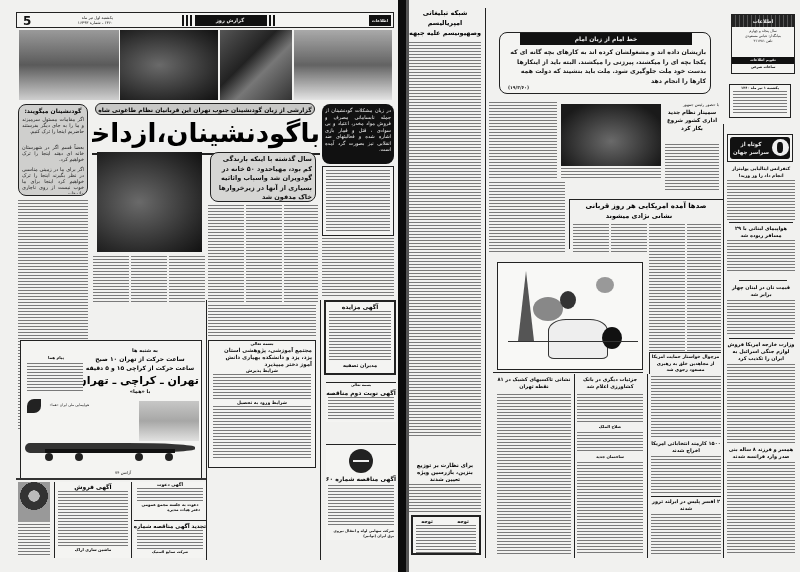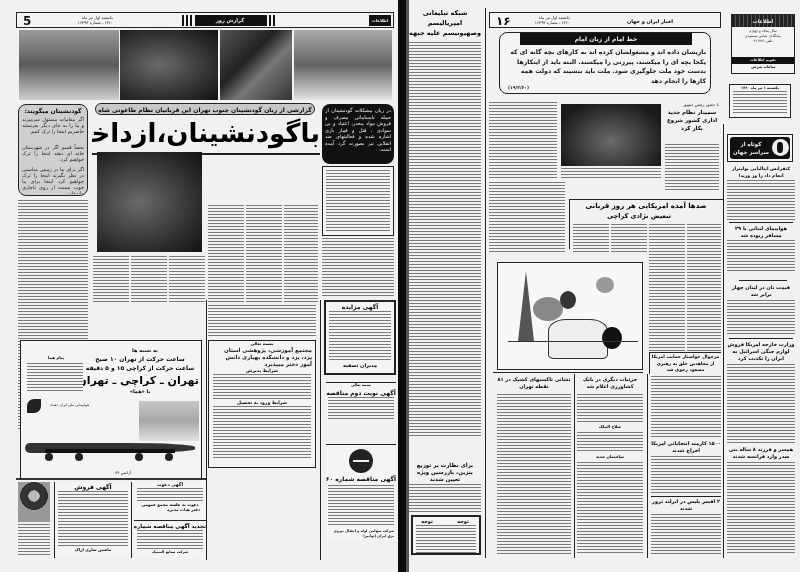--- a/index.html
+++ b/index.html
@@ -62,20 +62,23 @@
   <div class="abs dark rounded" style="left:322px;top:104px;width:72px;height:60px;padding:3px">
     <div class="txt" style="color:#eee;font-size:5px;line-height:6.5px;height:54px">در زیان مشکلات گودنشینان از جمله نابسامانی مصرف و فروش مواد مخدر، اعتیاد و بی سوادی ، قتل و قمار بازی اشاره شده و فعالیتهای ضد انقلابی نیز بصورت گرد آمده است.</div>
   </div>
   <div class="box" style="left:322px;top:166px;width:72px;height:70px;background:#f4f4f2">
     <div class="fill" style="margin:3px;height:62px"></div>
   </div>
   <div class="abs fill" style="left:322px;top:238px;width:72px;height:60px"></div>
 
   <div class="abs photo" style="left:97px;top:152px;width:105px;height:100px"></div>
 
+  <div class="box rounded" style="left:210px;top:152px;width:106px;height:50px;background:#d6d6d4;padding:2px 3px">
+    <div class="rtl" style="font-size:6.5px;line-height:9.5px;font-weight:bold;overflow:hidden;height:46px">سال گذشته با اینکه بارندگی کم بود، مهیاحدود ۵۰ خانه در گودویران شد واسباب واثاثیه بسیاری از آنها در زیرخروارها خاک مدفون شد</div>
+  </div>
 
   <div class="abs fill" style="left:93px;top:256px;width:36px;height:48px"></div>
   <div class="abs fill" style="left:131px;top:256px;width:36px;height:48px"></div>
   <div class="abs fill" style="left:169px;top:256px;width:36px;height:48px"></div>
   <div class="abs fill" style="left:208px;top:205px;width:36px;height:99px"></div>
   <div class="abs fill" style="left:246px;top:205px;width:36px;height:99px"></div>
   <div class="abs fill" style="left:284px;top:205px;width:34px;height:99px"></div>
 
   <div class="box" style="left:20px;top:340px;width:182px;height:140px;background:#f4f4f2;border-width:1px">
     <div class="abs hd" style="left:70px;top:6px;width:108px;font-size:5px;line-height:7px">به شنبه ها</div>
@@ -170,28 +173,20 @@
   <div class="abs fill" style="left:0;top:484px;width:72px;height:28px"></div>
 
   <div class="box" style="left:2px;top:515px;width:70px;height:40px;background:#f4f4f2;border-width:2px">
     <div class="abs hd" style="left:4px;top:1px;width:20px;font-size:5px;line-height:6px">توجه</div>
     <div class="abs hd" style="left:40px;top:1px;width:20px;font-size:5px;line-height:6px">توجه</div>
     <div class="abs fill2" style="left:3px;top:8px;width:60px;height:28px"></div>
   </div>
 
   <div class="rule" style="left:76px;top:8px;width:1px;height:550px"></div>
 
-  <div class="box" style="left:80px;top:12px;width:232px;height:16px;background:#f4f4f2">
-    <div class="abs" style="left:6px;top:0;font-size:12px;font-weight:bold;line-height:16px">۱۶</div>
-    <div class="abs rtl" style="left:30px;top:2px;width:50px;font-size:4px;line-height:5px">
-      <div>یکشنبه اول تیر ماه</div>
-      <div>۱۳۶۰ ـ شماره ۱۶۴۹۳</div>
-    </div>
-    <div class="abs hd" style="left:110px;top:3px;width:100px;font-size:5px;line-height:10px">اخبار ایران و جهان</div>
-  </div>
 
   <div class="box rounded" style="left:90px;top:32px;width:212px;height:62px;background:#f4f4f2;border-width:1px">
     <div class="abs dark" style="left:20px;top:0;width:172px;height:12px">
       <div class="hd" style="font-size:6px;line-height:12px;color:#eee">خط امام از زبان امام</div>
     </div>
     <div class="abs rtl" style="left:6px;top:14px;width:200px;height:38px;font-size:6.2px;line-height:9.5px;font-weight:bold;overflow:hidden">بازیشان داده اند و مشغولشان کرده اند به کارهای بچه گانه ای که یکجا بچه ای را میکشند، پیرزنی را میکشند. البته باید از اینکارها بدست خود ملت جلوگیری شود. ملت باید بنشیند که دولت همه کارها را انجام دهد</div>
     <div class="abs" style="left:8px;top:52px;font-size:4.5px;font-weight:bold">(۱۹/۳/۶۰)</div>
   </div>
 
   <div class="box" style="left:322px;top:14px;width:64px;height:60px;background:#f4f4f2">
@@ -235,21 +230,21 @@
 
   <div class="abs fill" style="left:80px;top:102px;width:68px;height:78px"></div>
   <div class="abs photo" style="left:152px;top:104px;width:100px;height:62px;background:radial-gradient(ellipse at 50% 60%,#6a6a6a,#1a1a1a 80%)"></div>
   <div class="abs fill2" style="left:152px;top:168px;width:100px;height:10px"></div>
   <div class="abs rtl" style="left:256px;top:102px;width:54px;font-size:4px;line-height:5px">با حضور رئیس جمهور</div>
   <div class="abs hd" style="left:256px;top:108px;width:54px;height:34px;font-size:5.5px;line-height:8px;white-space:normal">سمینار نظام جدید اداری کشور شروع بکار کرد</div>
   <div class="abs fill" style="left:256px;top:144px;width:54px;height:46px"></div>
 
   <div class="box" style="left:160px;top:199px;width:154px;height:50px;border-right:none;border-bottom:none;background:transparent"></div>
   <div class="abs hd" style="left:164px;top:201px;width:146px;font-size:7px;line-height:10px">صدها آمده امریکایی هر روز قربانی</div>
-  <div class="abs hd" style="left:180px;top:211px;width:100px;font-size:6.5px;line-height:10px">تبعیض نژادی کراچی</div>
+  <div class="abs hd" style="left:180px;top:211px;width:100px;font-size:6.5px;line-height:10px">نشانی نژادی میشوند</div>
   <div class="abs fill" style="left:80px;top:182px;width:76px;height:70px"></div>
   <div class="abs fill" style="left:164px;top:224px;width:36px;height:30px"></div>
   <div class="abs fill" style="left:202px;top:224px;width:36px;height:30px"></div>
   <div class="abs fill" style="left:240px;top:224px;width:36px;height:128px"></div>
   <div class="abs fill" style="left:278px;top:224px;width:34px;height:128px"></div>
 
   <div class="box" style="left:88px;top:262px;width:146px;height:108px;background:#f8f8f6;border-width:1px">
     <div class="abs" style="left:20px;top:8px;width:0;height:0;border-left:8px solid transparent;border-right:8px solid transparent;border-bottom:70px solid #555"></div>
     <div class="abs" style="left:35px;top:34px;width:30px;height:24px;border-radius:50%;background:#888"></div>
     <div class="abs" style="left:62px;top:28px;width:16px;height:18px;border-radius:50%;background:#333"></div>

